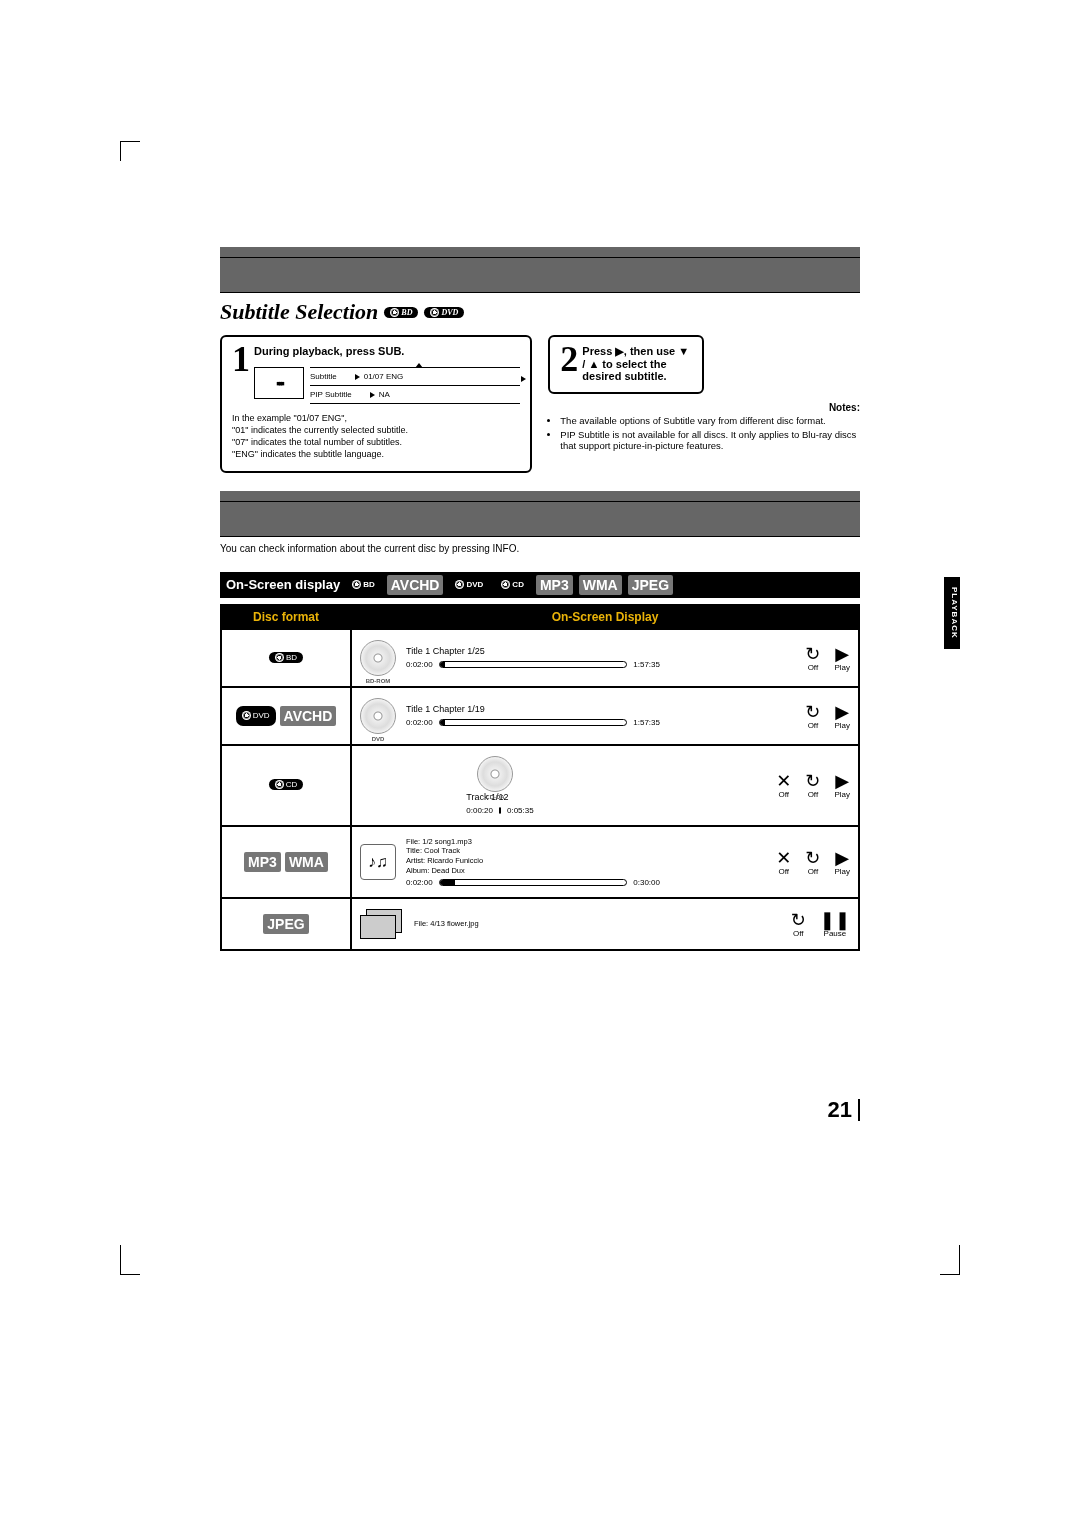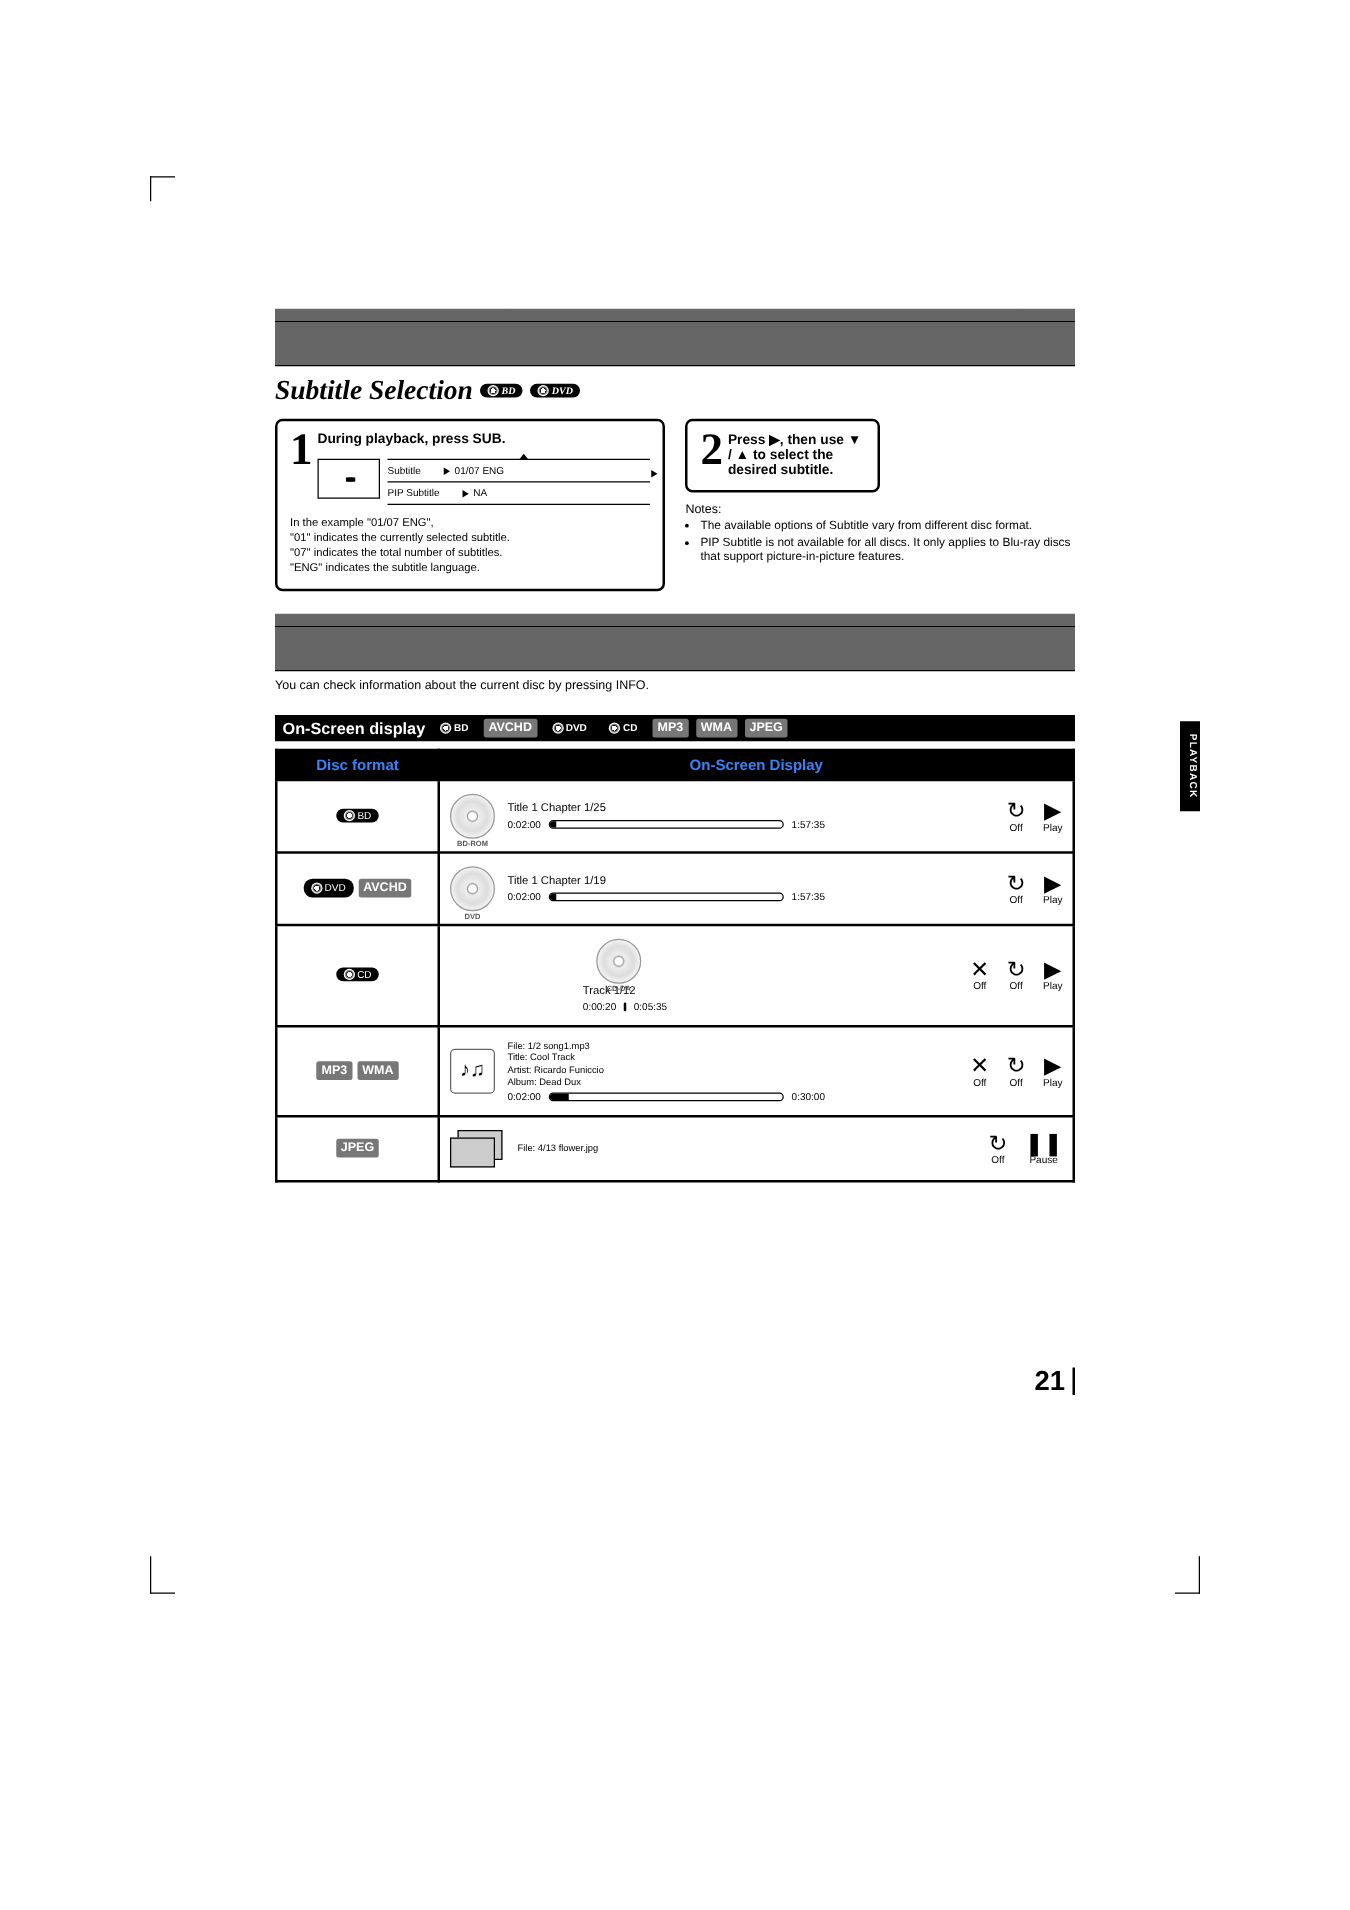--- a/index.html
+++ b/index.html
@@ -19,48 +19,48 @@
     top: 247px;
     width: 640px;
   }
   .crop-top { position:absolute; left:120px; top:141px; width:20px; height:20px; border-left:1px solid #000; border-top:1px solid #000; }
   .crop-bot-l { position:absolute; left:120px; top:1245px; width:20px; height:30px; border-left:1px solid #000; border-bottom:1px solid #000; }
   .crop-bot-r { position:absolute; left:940px; top:1245px; width:20px; height:30px; border-right:1px solid #000; border-bottom:1px solid #000; }
   .rule-gray { height: 46px; background: linear-gradient(to bottom,#666 0,#666 10px,#666 10px,#000 10px,#000 11px,#666 11px,#666 46px); border-bottom:1px solid #000; margin-bottom:6px; }
   .h1 { font-family: Georgia, 'Times New Roman', serif; font-style: italic; font-weight: bold; font-size: 22px; display:flex; align-items:center; gap:6px; margin:4px 0 10px; }
   .fmt-bd, .fmt-dvd { background:#000; color:#fff; border-radius:7px; padding:1px 6px; font-size:8px; display:inline-flex; align-items:center; gap:2px;}
   .fmt-bd::before, .fmt-dvd::before { content:""; width:9px; height:9px; border-radius:50%; background:radial-gradient(circle,#fff 2px,#000 2px,#fff 4px);}
-  .fmt-box { background:#000; color:#fff; font-size:10px; padding:2px 4px; border-radius:2px; font-weight:bold;}
+  .fmt-box { background:#000; color:#fff; font-size:14px; padding:2px 4px; border-radius:2px; font-weight:bold;}
   .fmt-box.gray { background:#777; }
   .step-grid { display:flex; gap:16px; }
   .step-box { border:2px solid #000; border-radius:6px; padding:8px 10px 10px; font-size:10px; position:relative; }
   .step1 { width:50%; }
   .step2 { width:50%; height: fit-content; }
   .step-num { font-family: Georgia, serif; font-size:36px; font-weight:bold; float:left; line-height:28px; margin-right:4px; }
   .step-head { font-weight:bold; font-size:11px; }
   .sub-osd { margin:10px 0 6px 0; display:flex; }
   .sub-osd-left { width:50px; height:32px; border:1px solid #000; margin-right:6px; display:flex; align-items:center; justify-content:center; font-size:14px; letter-spacing:-3px; }
   .sub-osd-right { flex:1; border-top:1px solid #000; padding-top:2px; font-size:8px; position:relative;}
   .sub-osd-right .tri-up { position:absolute; top:-5px; left:50%; width:0;height:0;border-left:4px solid transparent;border-right:4px solid transparent;border-bottom:5px solid #000;}
   .sub-osd-row { display:flex; align-items:center; gap:18px; padding:2px 0;}
   .sub-osd-row .playtri { width:0;height:0;border-top:3px solid transparent;border-bottom:3px solid transparent;border-left:5px solid #000; }
   .sub-osd-row .sidetri { position:absolute; right:-6px; top:6px; width:0;height:0;border-top:3px solid transparent;border-bottom:3px solid transparent;border-left:5px solid #000;}
   .small { font-size:9px; line-height:1.35; }
   .notes { font-size:10px; margin-top:8px; }
-  .notes-h { font-weight:normal; }
+  .notes-h { font-weight:bold;text-align:right; }
   .notes ul { margin:2px 0 0 12px; padding:0; font-size:9.5px; }
   .notes li { margin-bottom:3px; }
   .pg-num { position:absolute; right:0; bottom:-170px; font-size:22px; font-weight:bold; border-right:2px solid #000000; padding-right:6px; line-height:1; }
   .side-tab { position:absolute; right:-100px; top:330px; width:16px; background:#000; color:#fff; font-size:8px; font-weight:bold; writing-mode:vertical-rl; text-align:center; padding:10px 1px; letter-spacing:1px; }
 
   .h2-bar { background:#000; color:#fff; font-weight:bold; font-size:13px; padding:3px 6px; margin:18px 0 6px; display:flex; align-items:center; gap:6px;}
   .desc { font-size:10px; margin:4px 0 6px; }
 
   .tbl { width:100%; border:2px solid #000; border-collapse:collapse; }
-  .tbl th { background:#000; color:#3b82f6; font-size:12px; font-weight:bold; padding:4px; border:2px solid #000;}
+  .tbl th { background:#000; color:#eab308; font-size:12px; font-weight:bold; padding:4px; border:2px solid #000;}
   .tbl td { border:2px solid #000; padding:10px 8px; vertical-align:middle; font-size:9px;}
   .fmt-col { width:130px; text-align:center; }
   .fmt-col .fmt-stack { display:flex; gap:4px; justify-content:center;}
 
   .osd-cell { position:relative; }
   .disc-img { width:36px; height:36px; border-radius:50%; background:radial-gradient(circle,#fff 3px,#999 4px,#eee 5px,#ddd 12px,#f8f8f8 18px); border:1px solid #999; float:left; margin-right:10px; position:relative;}
   .disc-img .lbl { position:absolute; bottom:-9px; left:0; right:0; text-align:center; font-size:6px; font-weight:bold; color:#555; white-space:nowrap;}
   .osd-title { font-size:9px; margin-bottom:4px; }
   .osd-line2 { display:flex; align-items:center; gap:6px; font-size:8px; clear:none;}
   .pbar { flex:1; height:7px; border:1px solid #000; border-radius:4px; position:relative; background:#fff;}

